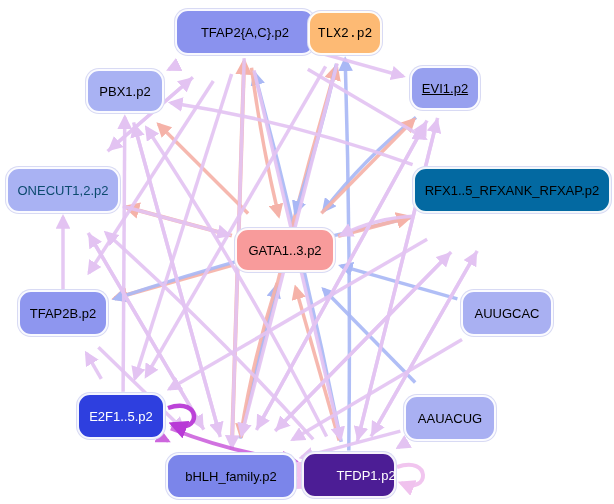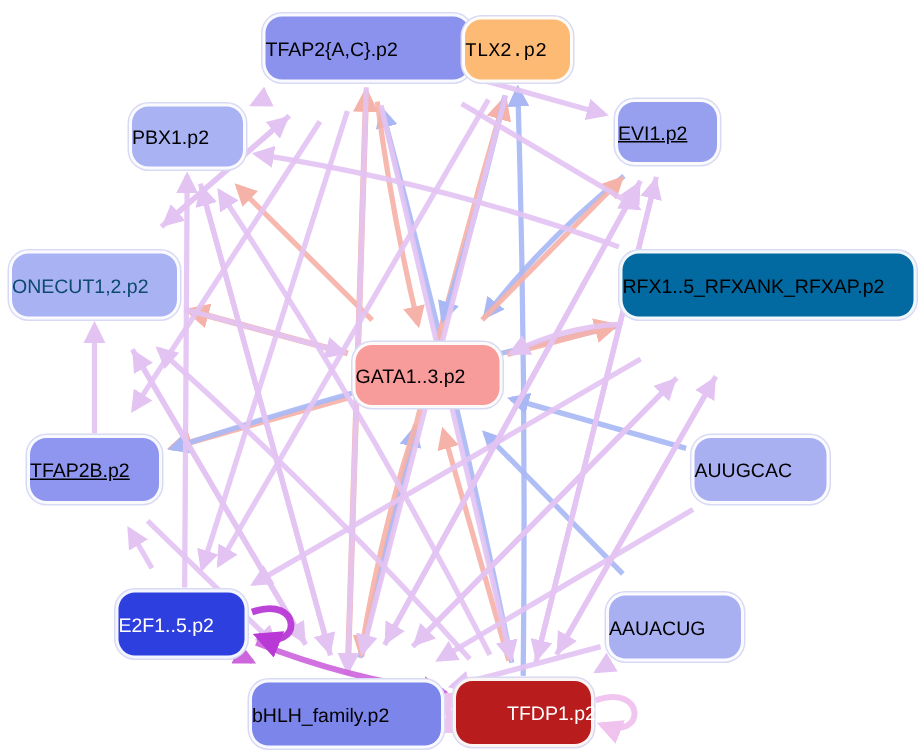--- a/index.html
+++ b/index.html
@@ -5,21 +5,21 @@
   html,body{margin:0;padding:0;}
   body{
     width:614px;height:504px;position:relative;overflow:hidden;
     background:#ffffff;
     font-family:"Liberation Sans", sans-serif;
   }
   #graph-canvas{position:absolute;left:0;top:0;width:614px;height:504px;}
   #edge-layer{position:absolute;left:0;top:0;}
   .node{
     position:absolute;
-    display:flex;align-items:center;
+    display:flex;align-items:center;justify-content:center;
     border-radius:13px;
     border:2px solid rgba(255,255,255,0.95);
     box-shadow:0 0 0 1px #d8daf4;
     font-size:13px;
     color:#000000;
     white-space:nowrap;
     box-sizing:border-box;
     cursor:pointer;
   }
 </style>
@@ -126,32 +126,32 @@
       </div>
       <div class="node" style="left: 6px; top: 167px; width: 114px; height: 46px; background: rgb(169, 178, 243); color: #0c4a6e;">
         <span>ONECUT1,2.p2</span>
       </div>
       <div class="node" style="left: 413px; top: 167px; width: 198px; height: 46px; background: #0369a1; color: rgb(0, 0, 0);">
         <span>RFX1..5_RFXANK_RFXAP.p2</span>
       </div>
       <div class="node" style="left: 235px; top: 228px; width: 100px; height: 44px; background: rgb(248, 155, 155); color: rgb(0, 0, 0);">
         <span>GATA1..3.p2</span>
       </div>
-      <div class="node" style="left: 18px; top: 290px; width: 90px; height: 46px; background: rgb(142, 150, 239); color: rgb(0, 0, 0); text-decoration: underline;">
+      <div class="node" style="left: 18px; top: 290px; width: 90px; height: 46px; background: rgb(142, 150, 239); color: rgb(0, 0, 0);">
         <span>TFAP2B.p2</span>
       </div>
       <div class="node" style="left: 461px; top: 290px; width: 92px; height: 46px; background: rgb(169, 176, 242); color: rgb(0, 0, 0);">
         <span>AUUGCAC</span>
       </div>
       <div class="node" style="left: 77px; top: 393px; width: 88px; height: 46px; background: rgb(46, 63, 223); color: rgb(255, 255, 255);">
         <span>E2F1..5.p2</span>
       </div>
       <div class="node" style="left: 404px; top: 395px; width: 92px; height: 46px; background: rgb(169, 176, 242); color: rgb(0, 0, 0);">
         <span>AAUACUG</span>
       </div>
       <div class="node" style="left: 166px; top: 453px; width: 130px; height: 46px; background: rgb(123, 133, 234); color: rgb(0, 0, 0);">
         <span>bHLH_family.p2</span>
       </div>
-      <div class="node" style="left: 302px; top: 452px; width: 94px; height: 46px; background: #b91c1c; color: rgb(255, 255, 255); padding-left: 34px;">
+      <div class="node" style="left: 302px; top: 452px; width: 94px; height: 46px; background: #4c1d95; color: rgb(255, 255, 255); padding-left: 34px;">
         <span>TFDP1.p2</span>
       </div>
     </div>
 </div>
 
 </body></html>

